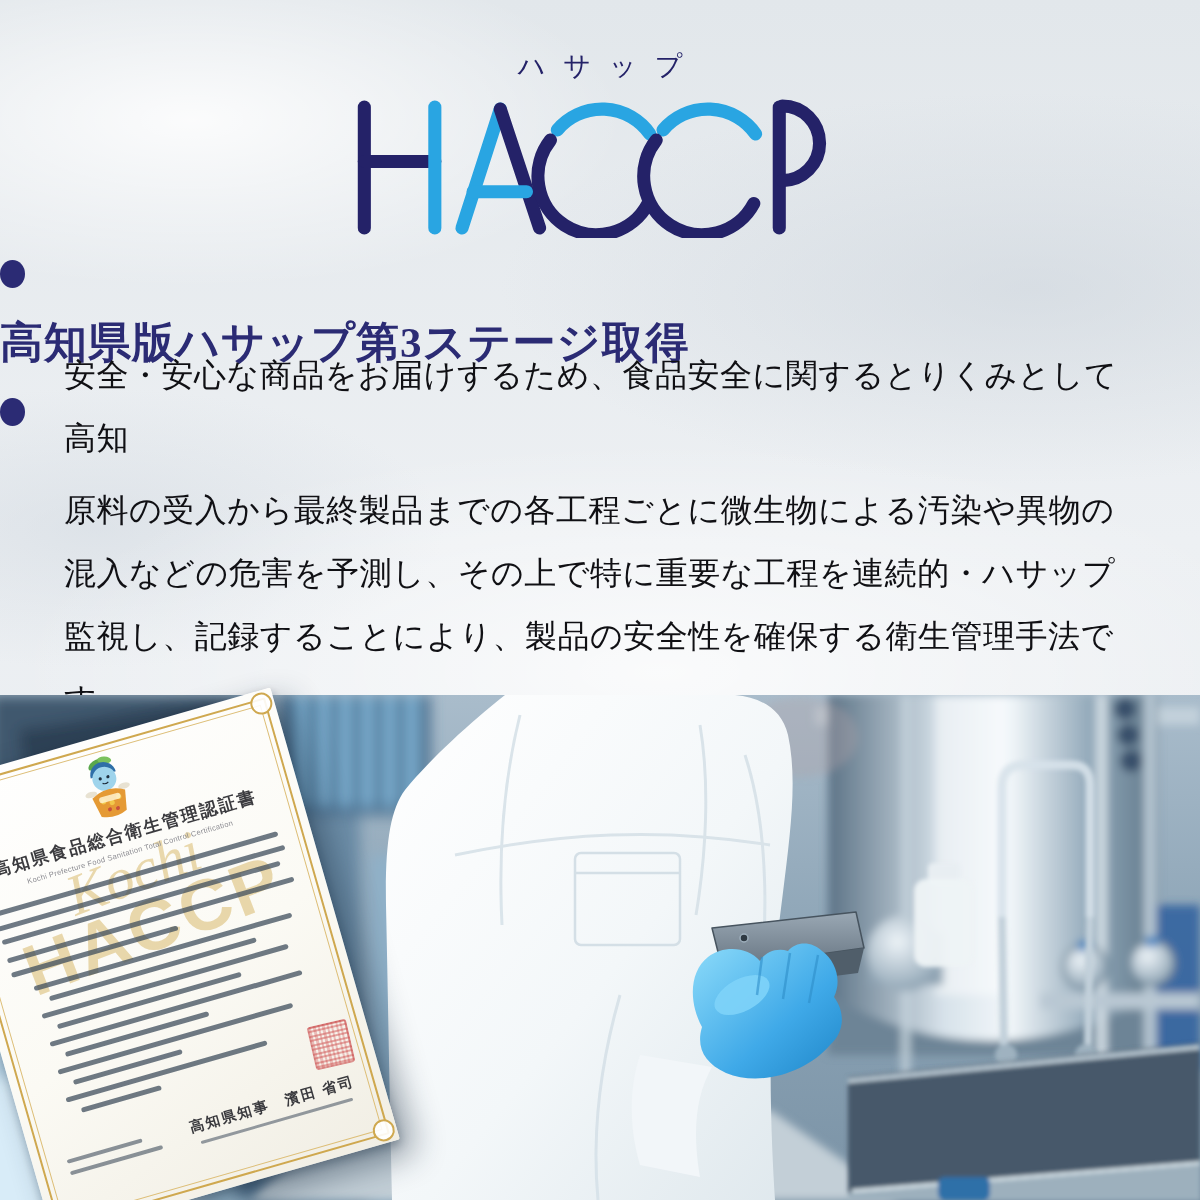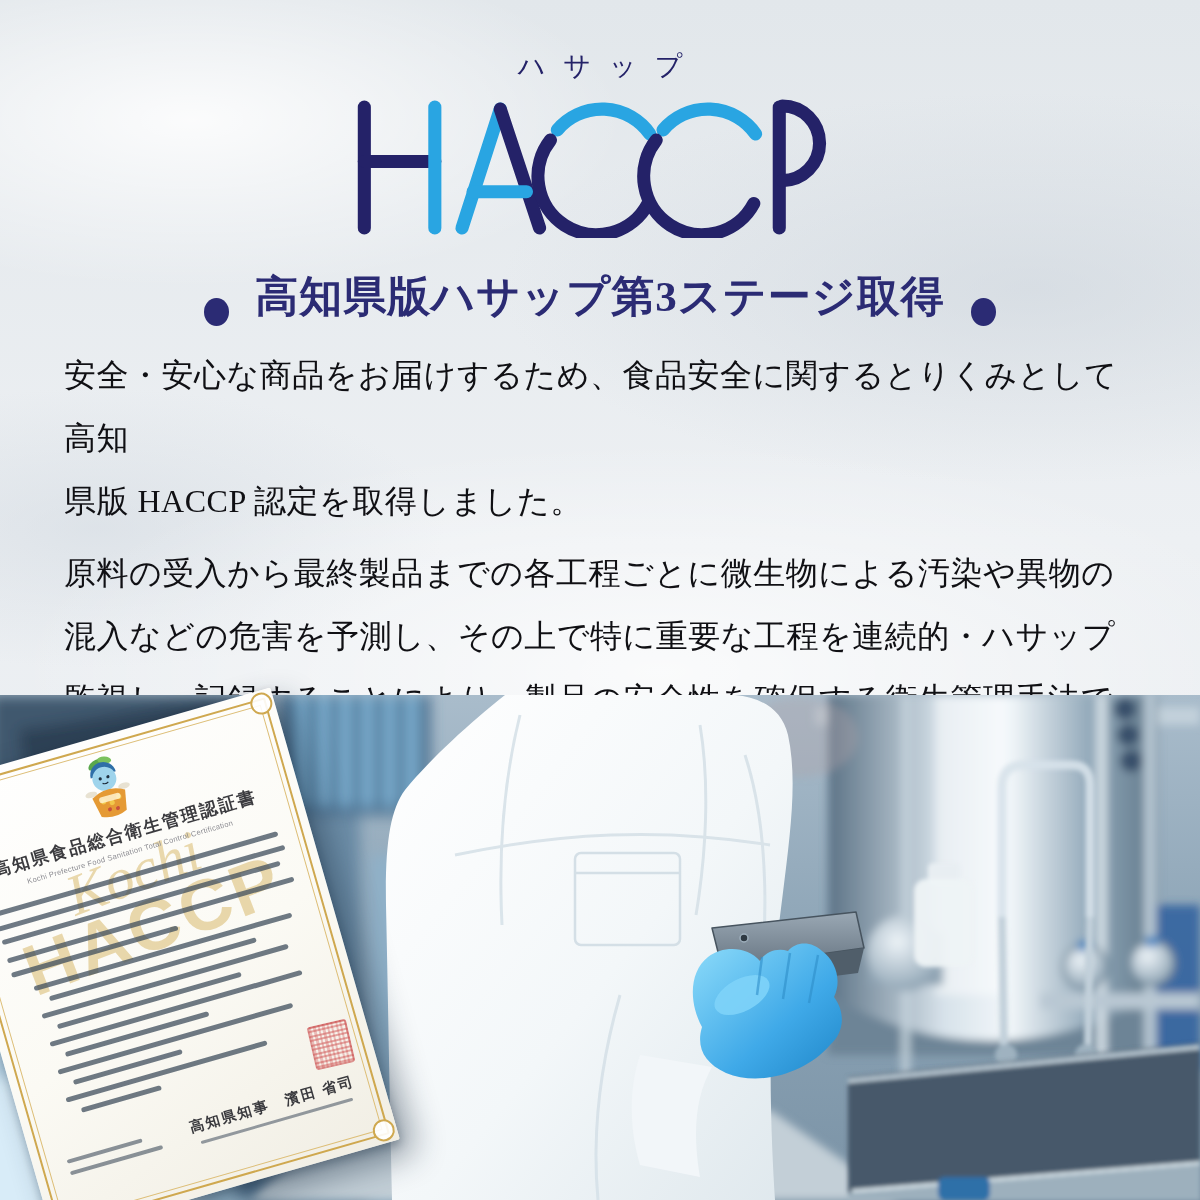--- a/index.html
+++ b/index.html
@@ -19,22 +19,22 @@
   }
 
   
   .ruby{position:absolute;top:48px;left:0;width:100%;text-align:center;
     font-size:27px;letter-spacing:18px;text-indent:18px;color:var(--navy);}
   .logo{position:absolute;top:97px;left:50%;transform:translateX(-50%);width:505px;height:141px;}
   .logo svg{display:block;width:100%;height:100%;}
   .st-navy{stroke:var(--navy);} .st-cyan{stroke:var(--cyan);}
   .logo path,.logo line{fill:none;stroke-width:13;stroke-linecap:round;}
 
-  .headline{position:absolute;top:268px;left:0;width:100%;
-    display:flex;justify-content:center;align-items:flex-end;gap:26px;}
+  .headline{position:absolute;top:260px;left:0;width:100%;
+    display:flex;justify-content:center;align-items:flex-start;gap:26px;flex-direction:column;}
   .headline .dot{width:25px;height:28px;border-radius:50%;background:var(--headline);flex:0 0 auto;}
   .headline h1{margin:0;font-size:43px;font-weight:700;letter-spacing:1px;color:var(--headline);}
 
   .copy{position:absolute;top:344px;left:64px;right:62px;}
   .copy p{margin:0;font-size:32px;line-height:63px;letter-spacing:.5px;color:var(--ink);}
   .para+.para{margin-top:9px;}
 
   
   .photo{position:absolute;left:0;top:695px;width:1200px;height:505px;background:#8aa2b4;}
   .photo svg{display:block;width:100%;height:100%;}
@@ -106,21 +106,20 @@
 
   <div class="headline">
     <span class="dot"></span>
     <h1>高知県版ハサップ第3ステージ取得</h1>
     <span class="dot"></span>
   </div>
 
   <div class="copy">
     <div class="para">
       <p>安全・安心な商品をお届けするため、食品安全に関するとりくみとして高知</p>
-      <p>県版 HACCP 認定を取得しました。</p>
     </div>
     <div class="para">
       <p>原料の受入から最終製品までの各工程ごとに微生物による汚染や異物の</p>
       <p>混入などの危害を予測し、その上で特に重要な工程を連続的・ハサップ</p>
       <p>監視し、記録することにより、製品の安全性を確保する衛生管理手法です。</p>
     </div>
   </div>
 
   <div class="photo">
     <svg viewBox="0 0 1200 505" preserveAspectRatio="none">

